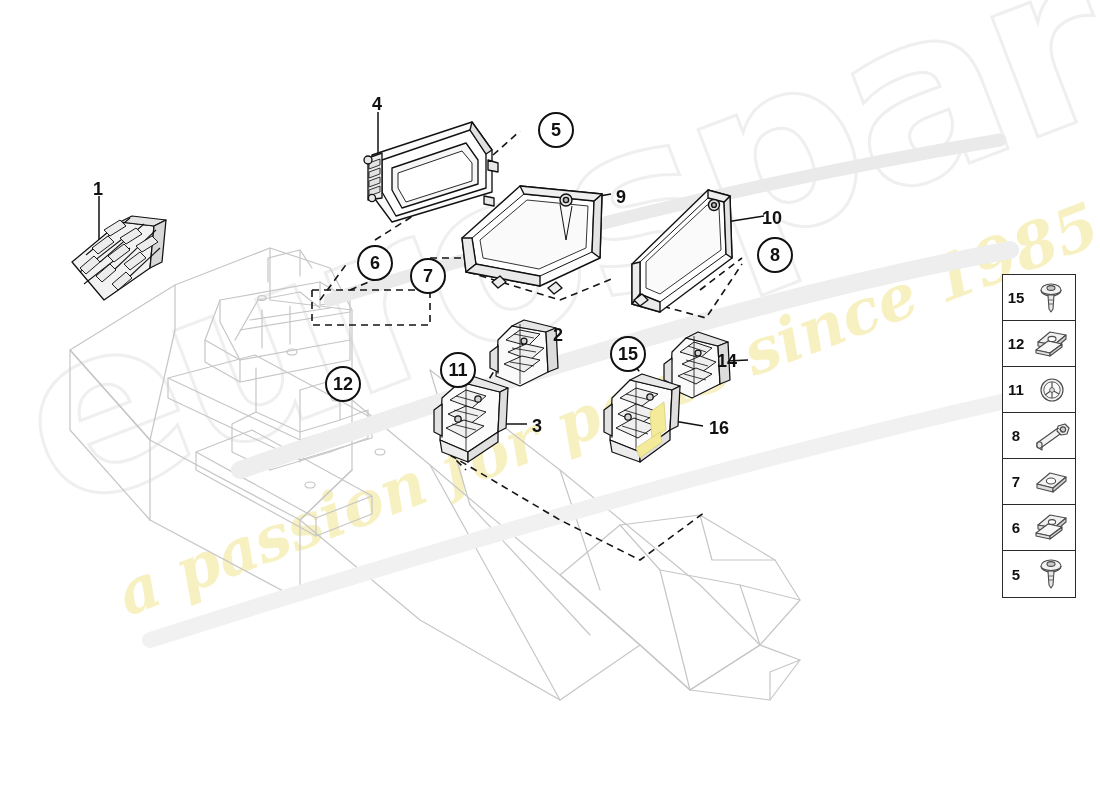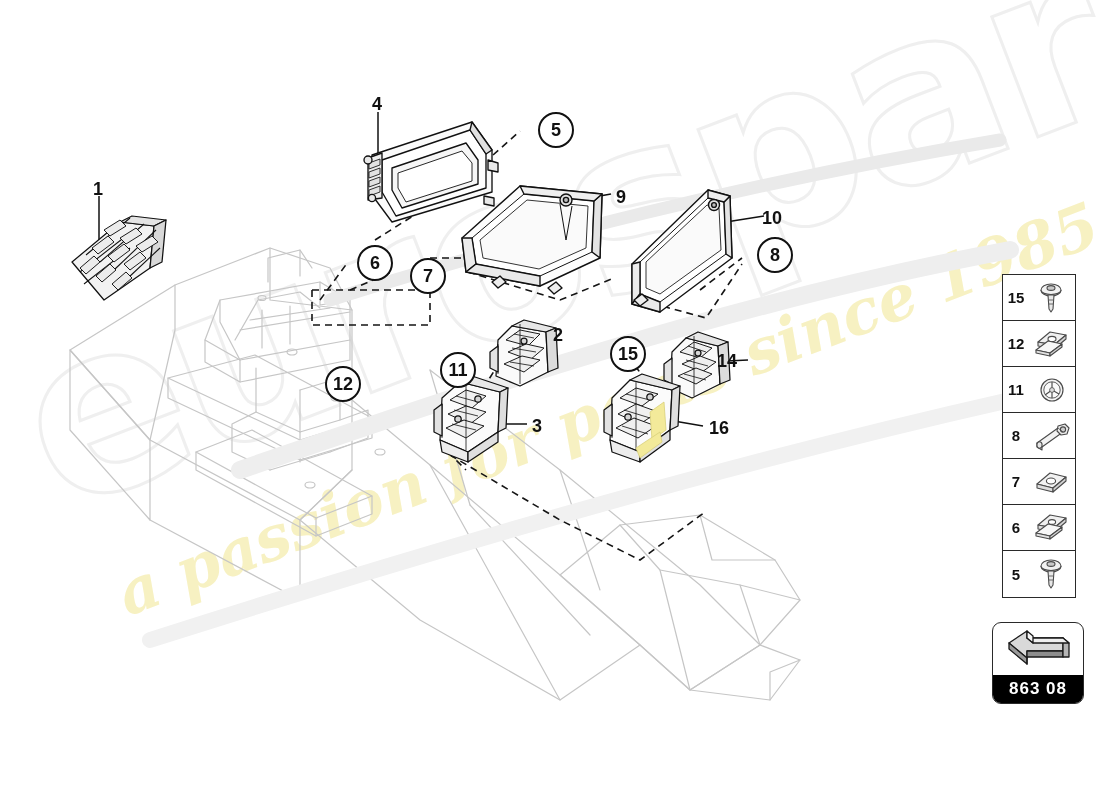--- a/index.html
+++ b/index.html
@@ -593,29 +593,14 @@
             <ellipse cx="17" cy="7" rx="4" ry="2.4" fill="#c9c9c9"></ellipse>
             <path d="M14 14 L20 14 L19 28 L17 31 L15 28 Z" fill="#e8e8e8"></path>
             <path d="M15 19 L19 19 M15 23 L19 23" stroke-width="0.8"></path>
           </g>
         </svg>
       </div>
     </div>
 
   </div>
 
-  <div id="badge">
-    <div id="badge-art">
-      <svg width="74" height="44" viewBox="0 0 74 44" xmlns="http://www.w3.org/2000/svg">
-        <g stroke="#1a1a1a" stroke-width="1.3" stroke-linejoin="round">
-          <path d="M8 16 L26 4 L26 11 L62 11 L62 24 L26 24 L26 31 Z" fill="#d9d9d9"></path>
-          <path d="M8 16 L8 22 L26 37 L26 31 Z" fill="#9a9a9a"></path>
-          <path d="M26 37 L26 30 L62 30 L62 24 L26 24 Z" fill="#8d8d8d"></path>
-          <path d="M62 11 L68 16 L68 30 L62 30 L62 24 Z" fill="#b5b5b5"></path>
-          <path d="M62 11 L68 16 L32 16 L26 11 Z" fill="#efefef"></path>
-          <path d="M26 4 L32 9 L32 16 L26 11 Z" fill="#f6f6f6"></path>
-        </g>
-      </svg>
-    </div>
-    <div id="badge-code">863 08</div>
-  </div>
 
 </div>
 
 </body></html>

